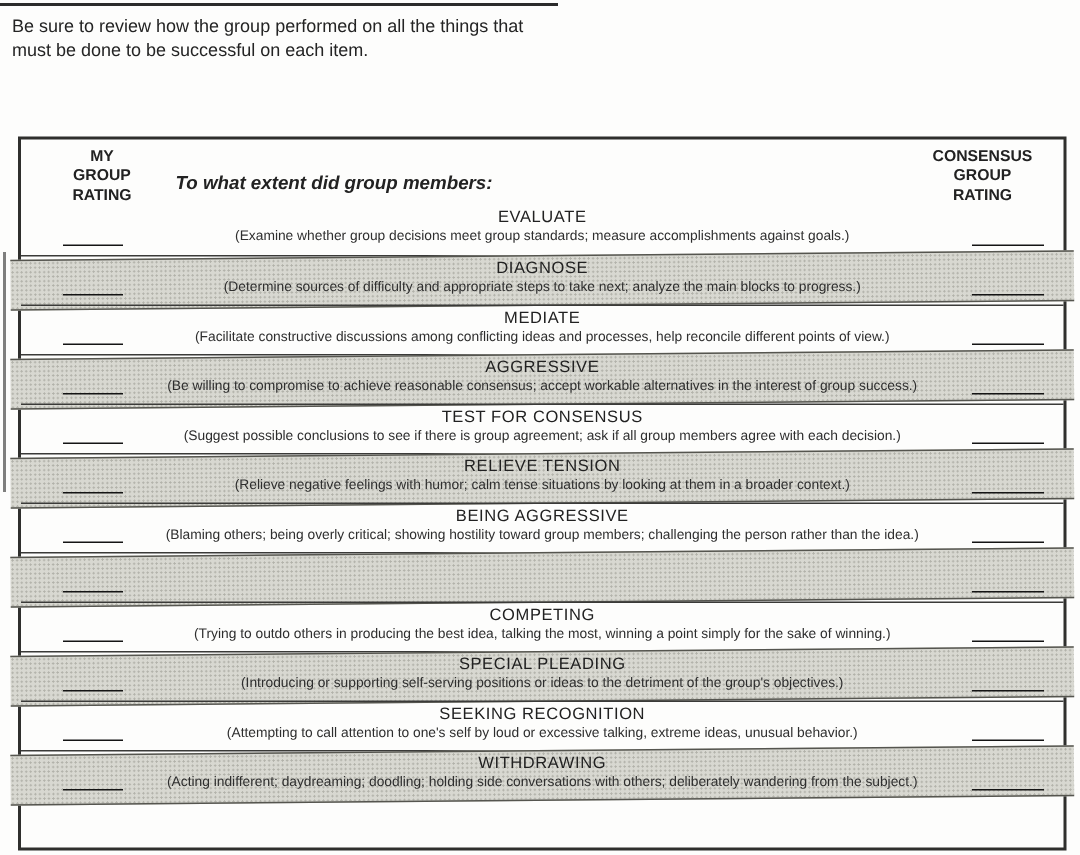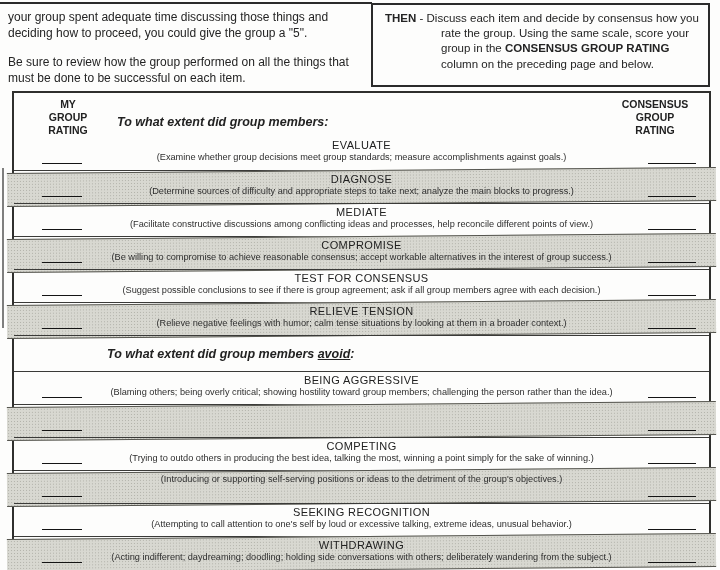--- a/index.html
+++ b/index.html
@@ -70,27 +70,23 @@
     border-left:2px solid #3c3c3a; opacity:0.65;
   }
 </style>
 </head>
 <body>
 
 <div class="page">
   <div class="top-rule"></div>
 
   <div class="intro-left">
-    <p>your group spent adequate time discussing those things and deciding how to proceed, you could give the group a "5".</p>
     <p>Be sure to review how the group performed on all the things that must be done to be successful on each item.</p>
   </div>
 
-  <div class="then-box">
-    <p class="then-p"><b>THEN</b><span> - </span><span>Discuss each item and decide by consensus how you rate the group. Using the same scale, score your group in the </span><b>CONSENSUS GROUP RATING</b><span> column on the preceding page and below.</span></p>
-  </div>
 
   <div class="rating-table">
     <div class="header-band">
       <div class="col-head left">MY
 GROUP
 RATING</div>
       <div class="prompt1">To what extent did group members:</div>
       <div class="col-head right">CONSENSUS
 GROUP
 RATING</div>
@@ -119,21 +115,21 @@
     <div class="row-text">
       <div class="row-title">MEDIATE</div>
       <div class="row-desc">(Facilitate constructive discussions among conflicting ideas and processes, help reconcile different points of view.)</div>
     </div>
     <span class="blank blank-right"></span>
   </div>
 
   <div class="row shaded">
     <span class="blank blank-left"></span>
     <div class="row-text">
-      <div class="row-title">COMPROMISE</div>
+      <div class="row-title">AGGRESSIVE</div>
       <div class="row-desc">(Be willing to compromise to achieve reasonable consensus; accept workable alternatives in the interest of group success.)</div>
     </div>
     <span class="blank blank-right"></span>
   </div>
 
   <div class="row">
     <span class="blank blank-left"></span>
     <div class="row-text">
       <div class="row-title">TEST FOR CONSENSUS</div>
       <div class="row-desc">(Suggest possible conclusions to see if there is group agreement; ask if all group members agree with each decision.)</div>
@@ -143,23 +139,20 @@
 
   <div class="row shaded">
     <span class="blank blank-left"></span>
     <div class="row-text">
       <div class="row-title">RELIEVE TENSION</div>
       <div class="row-desc">(Relieve negative feelings with humor; calm tense situations by looking at them in a broader context.)</div>
     </div>
     <span class="blank blank-right"></span>
   </div>
 
-  <div class="row prompt-row">
-    <div class="prompt2"><span class="p-before">To what extent did group members </span><span class="p-und">avoid</span><span class="p-after">:</span></div>
-  </div>
 
   <div class="row">
     <span class="blank blank-left"></span>
     <div class="row-text">
       <div class="row-title">BEING AGGRESSIVE</div>
       <div class="row-desc">(Blaming others; being overly critical; showing hostility toward group members; challenging the person rather than the idea.)</div>
     </div>
     <span class="blank blank-right"></span>
   </div>
 
@@ -173,20 +166,21 @@
     <div class="row-text">
       <div class="row-title">COMPETING</div>
       <div class="row-desc">(Trying to outdo others in producing the best idea, talking the most, winning a point simply for the sake of winning.)</div>
     </div>
     <span class="blank blank-right"></span>
   </div>
 
   <div class="row shaded">
     <span class="blank blank-left"></span>
     <div class="row-text">
+      <div class="row-title">SPECIAL PLEADING</div>
       <div class="row-desc">(Introducing or supporting self-serving positions or ideas to the detriment of the group's objectives.)</div>
     </div>
     <span class="blank blank-right"></span>
   </div>
 
   <div class="row">
     <span class="blank blank-left"></span>
     <div class="row-text">
       <div class="row-title">SEEKING RECOGNITION</div>
       <div class="row-desc">(Attempting to call attention to one's self by loud or excessive talking, extreme ideas, unusual behavior.)</div>

